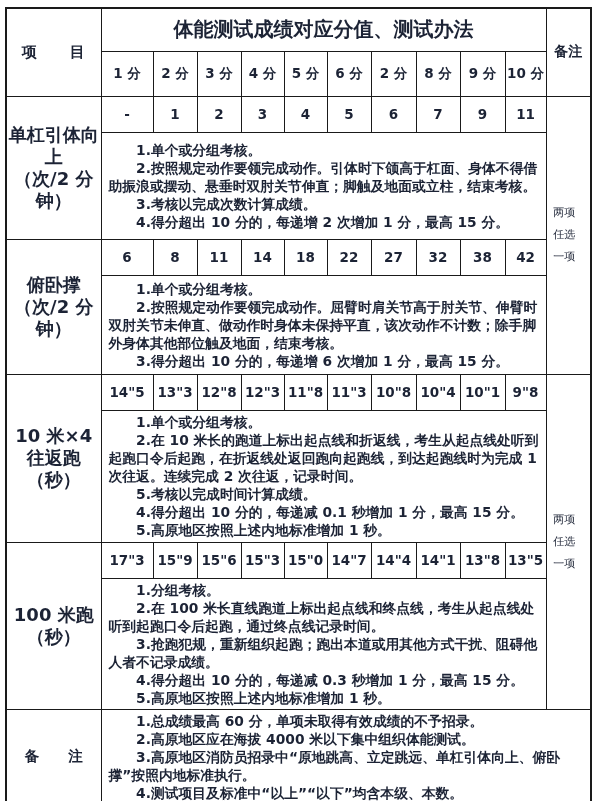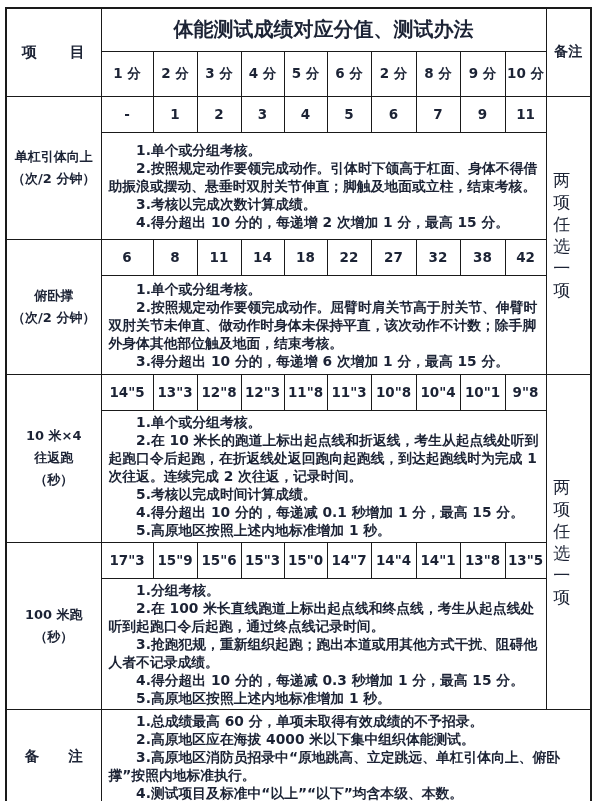--- a/index.html
+++ b/index.html
@@ -54,21 +54,21 @@
     text-align: center;
     vertical-align: middle;
     font-weight: bold;
     font-size: 13.5px;
   }
   
   td.proj {
     text-align: center;
     vertical-align: middle;
     font-weight: bold;
-    font-size: 13px;
+    font-size: 18px;
     white-space: pre-line;
     line-height: 22px;
     padding: 0 1px;
   }
   td.val {
     text-align: center;
     vertical-align: middle;
     font-weight: bold;
     font-size: 13.5px;
   }
@@ -78,21 +78,21 @@
     padding: 2px 5px 2px 7px;
     font-weight: bold;
   }
   td.method p {
     margin: 0;
     text-indent: 2em;
     line-height: 18px;
   }
   td.remark-span {
     vertical-align: middle;
-    font-size: 17px;
+    font-size: 11px;
   }
   td.remark-span .remark-inner {
     width: 30px;
     margin: 0 auto;
     line-height: 22px;
     text-align: left;
     word-break: break-all;
   }
   td.note-label {
     text-align: center;

